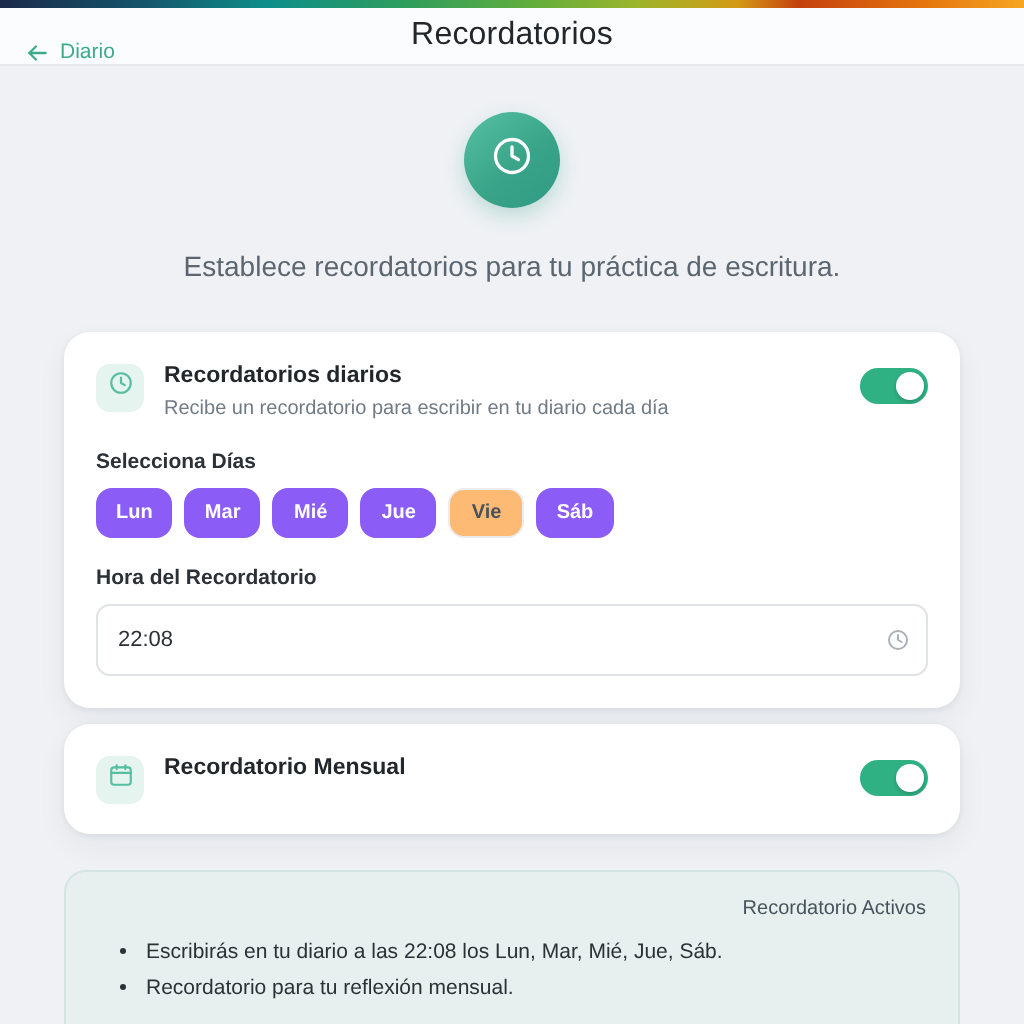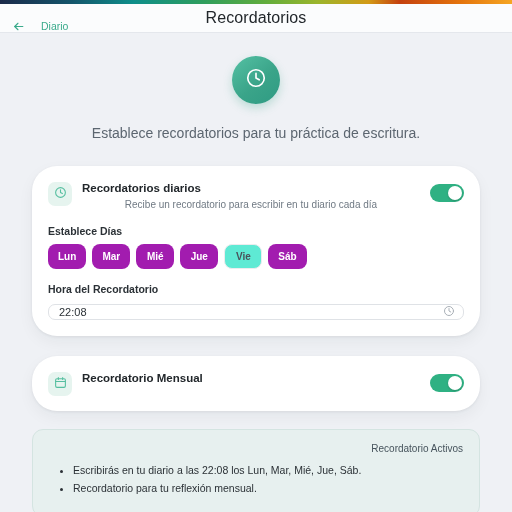--- a/index.html
+++ b/index.html
@@ -44,21 +44,21 @@
     background: #fbfcfd;
     border-bottom: 1px solid #e4e7ec;
     display: flex;
     align-items: center;
   }
   #back-link {
     position: absolute;
     left: 12px;
     display: flex;
     align-items: center;
-    gap: 16px;
+    gap: 5px;
     color: #3bab8c;
     font-size: 10.5px;
     cursor: pointer;
     user-select: none;
     margin-top: 16px;
   }
   #back-link svg { display: block; }
   #page-title {
     width: 100%;
     text-align: center;
@@ -88,26 +88,26 @@
   #hero-sub {
     margin-top: 20px;
     font-size: 14px;
     color: #5c6670;
     line-height: 1.4;
   }
 
   
   .card {
     background: #ffffff;
-    border-radius: 25px;
+    border-radius: 13px;
     box-shadow: 0 1px 3px rgba(22,30,40,.07), 0 6px 16px rgba(22,30,40,.05);
     padding: 15px 16px 16px;
   }
   #card-daily { margin-top: 22px; }
-  #card-monthly { margin-top: 20px; padding-bottom: 15px; }
+  #card-monthly { margin-top: 8px; padding-bottom: 15px; }
 
   .card-head {
     display: flex;
     align-items: flex-start;
     gap: 10px;
   }
   .card-icon {
     flex: 0 0 auto;
     width: 24px; height: 24px;
     border-radius: 7px;
@@ -120,21 +120,20 @@
     font-size: 11.5px;
     font-weight: 700;
     color: #22272b;
     line-height: 1.25;
   }
   .card-desc {
     font-size: 10px;
     color: #707a84;
     margin-top: 3px;
     line-height: 1.3;
-    text-align: center;
   }
 
   
   .toggle {
     flex: 0 0 auto;
     width: 34px; height: 18px;
     border-radius: 9px;
     background: #2fb183;
     position: relative;
     cursor: pointer;
@@ -164,32 +163,32 @@
     min-width: 38px;
     padding: 6px 9px;
     border-radius: 8px;
     font-size: 10px;
     font-weight: 700;
     text-align: center;
     cursor: pointer;
     user-select: none;
     border: 1px solid transparent;
   }
-  .day-chip.on  { background: #a21caf; color: #ffffff; }
-  .day-chip.off { background: #5eead4; color: #4a525a; border-color: #ececee; }
+  .day-chip.on  { background: #8b5cf6; color: #ffffff; }
+  .day-chip.off { background: #fdba74; color: #4a525a; border-color: #ececee; }
 
   
   #time-label { }
   #time-field-wrap {
     position: relative;
     margin-top: 6px;
   }
   #time-input {
     width: 100%;
-    height: 16px;
+    height: 36px;
     padding: 0 28px 0 10px;
     border: 1px solid #dfe2e6;
     border-radius: 7px;
     background: #ffffff;
     font-family: inherit;
     font-size: 11px;
     color: #2b3136;
     outline: none;
   }
   #time-clock-icon {
@@ -271,21 +270,21 @@
       </div>
       <div class="card-head-text">
         <div class="card-title">Recordatorios diarios</div>
         <div class="card-desc">Recibe un recordatorio para escribir en tu diario cada día</div>
       </div>
       <div class="toggle">
         <div class="knob"></div>
       </div>
     </div>
 
-    <div class="field-label">Establece Días</div>
+    <div class="field-label">Selecciona Días</div>
 
     <div id="day-row">
       <div class="day-chip on">Lun</div>
       <div class="day-chip on">Mar</div>
       <div class="day-chip on">Mié</div>
       <div class="day-chip on">Jue</div>
       <div class="day-chip off">Vie</div>
       <div class="day-chip on">Sáb</div>
     </div>
 

